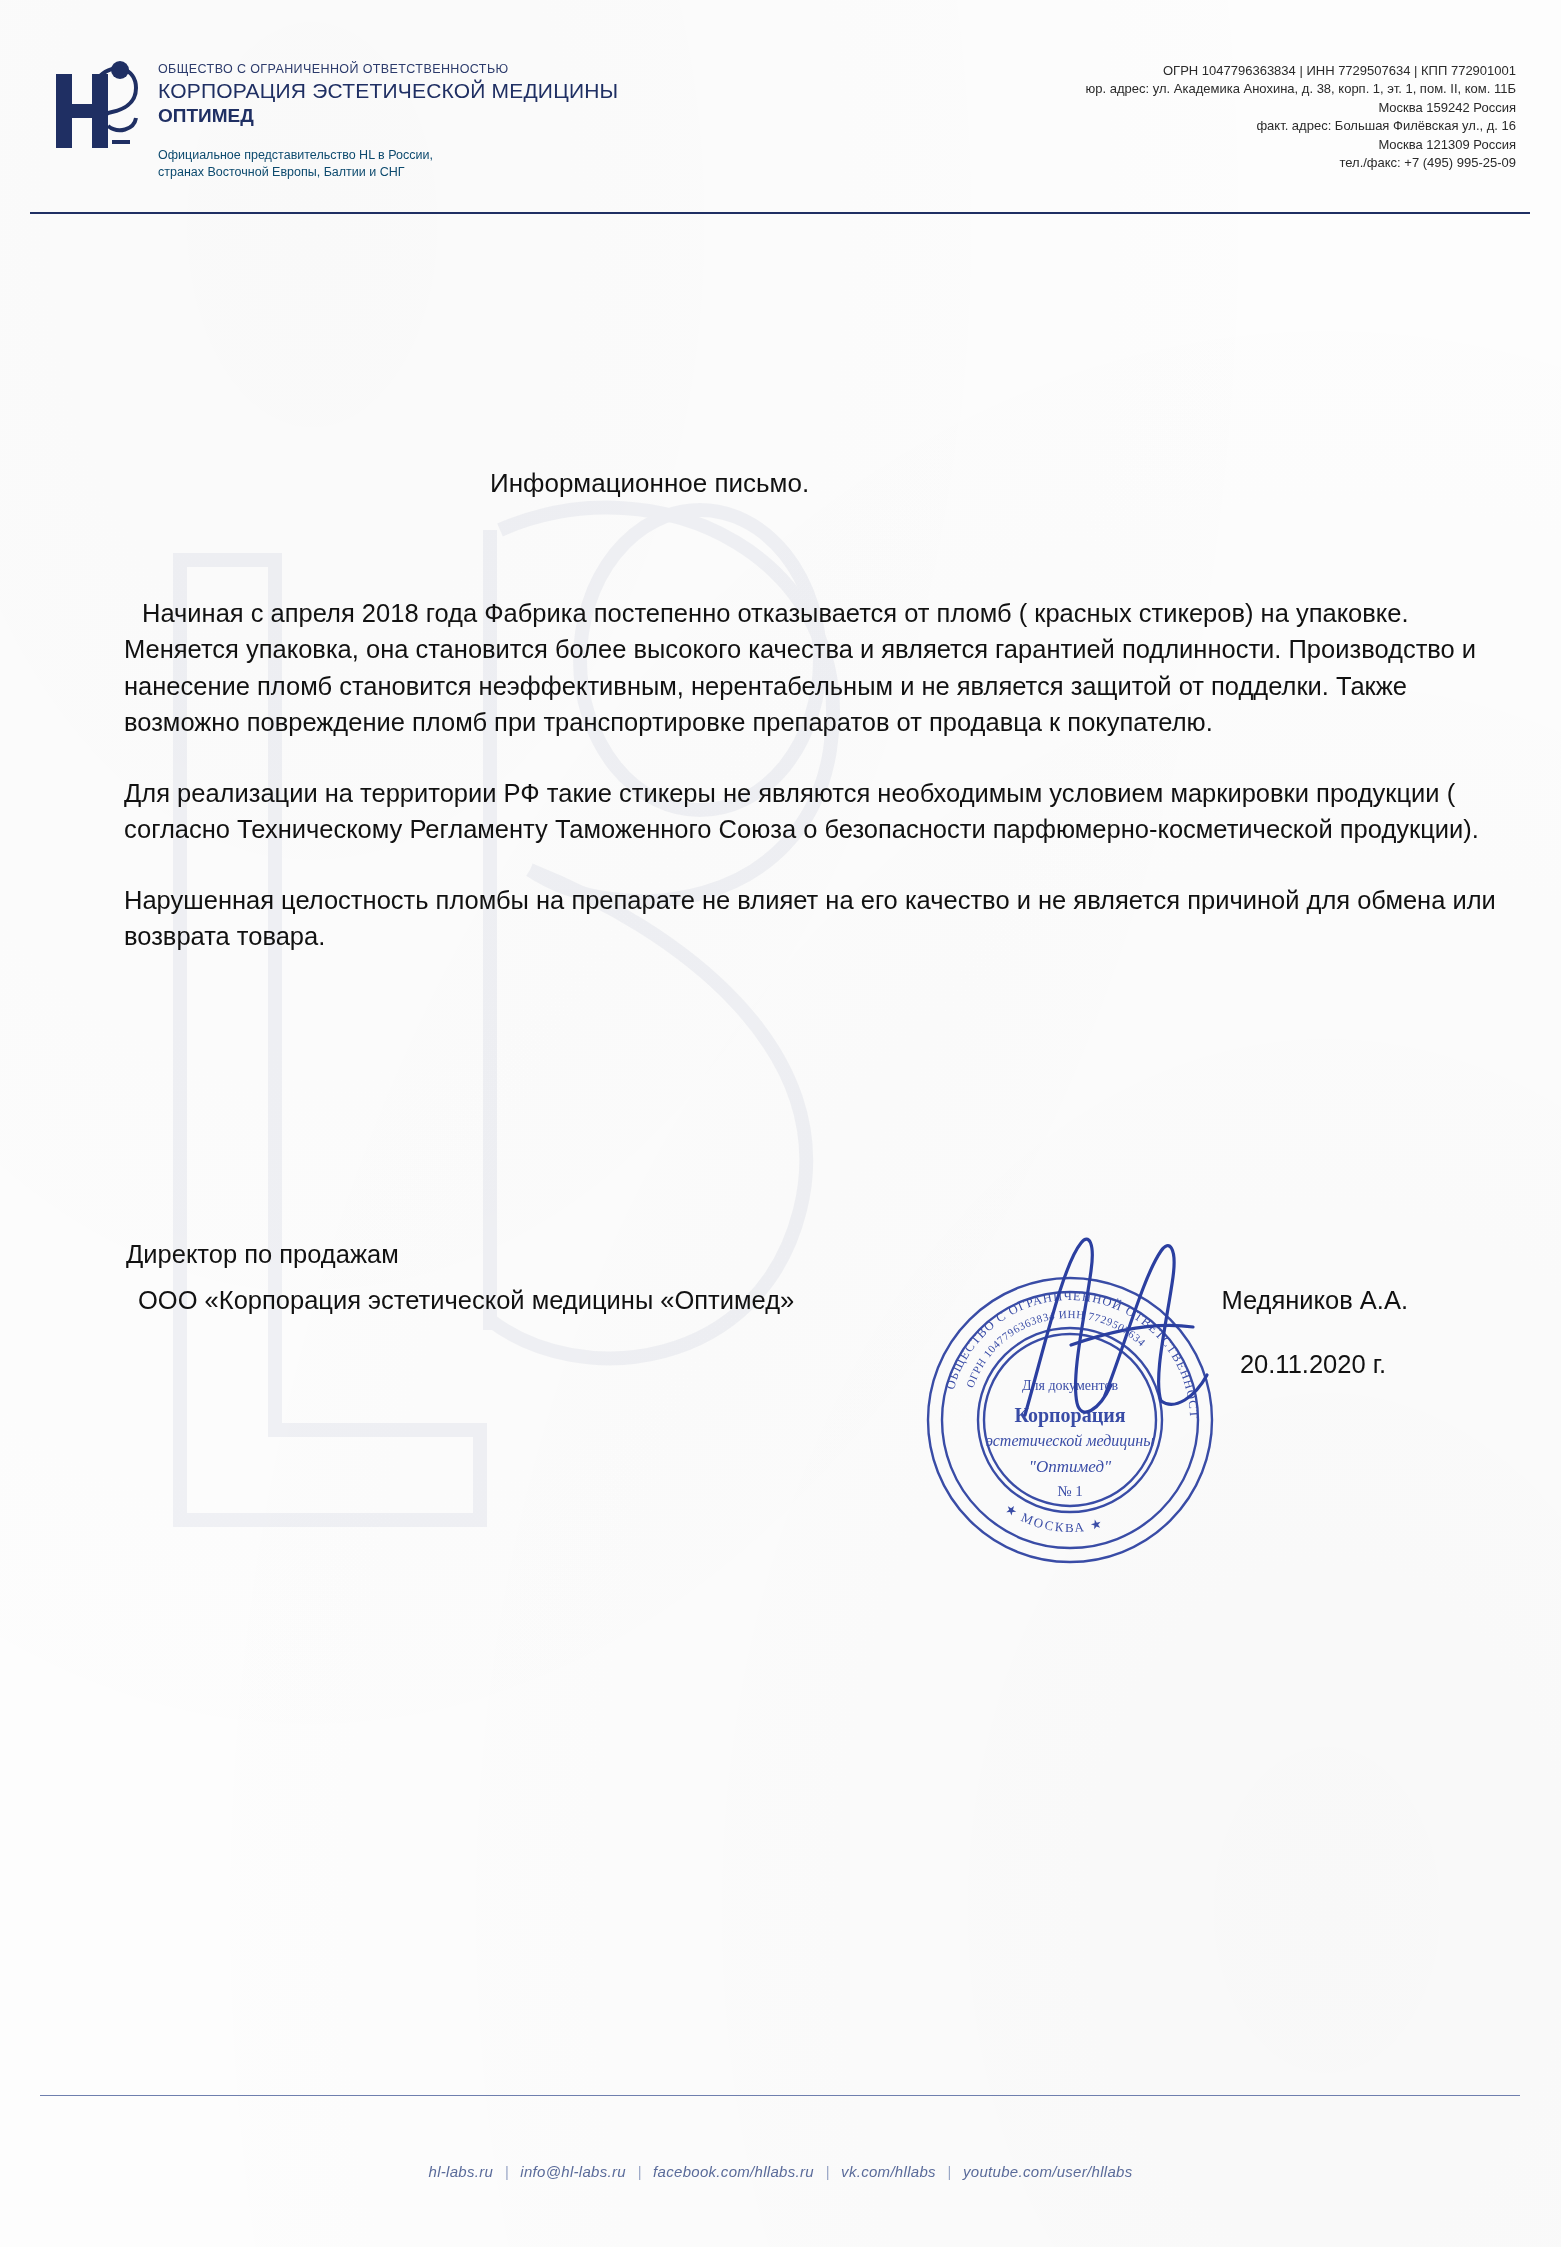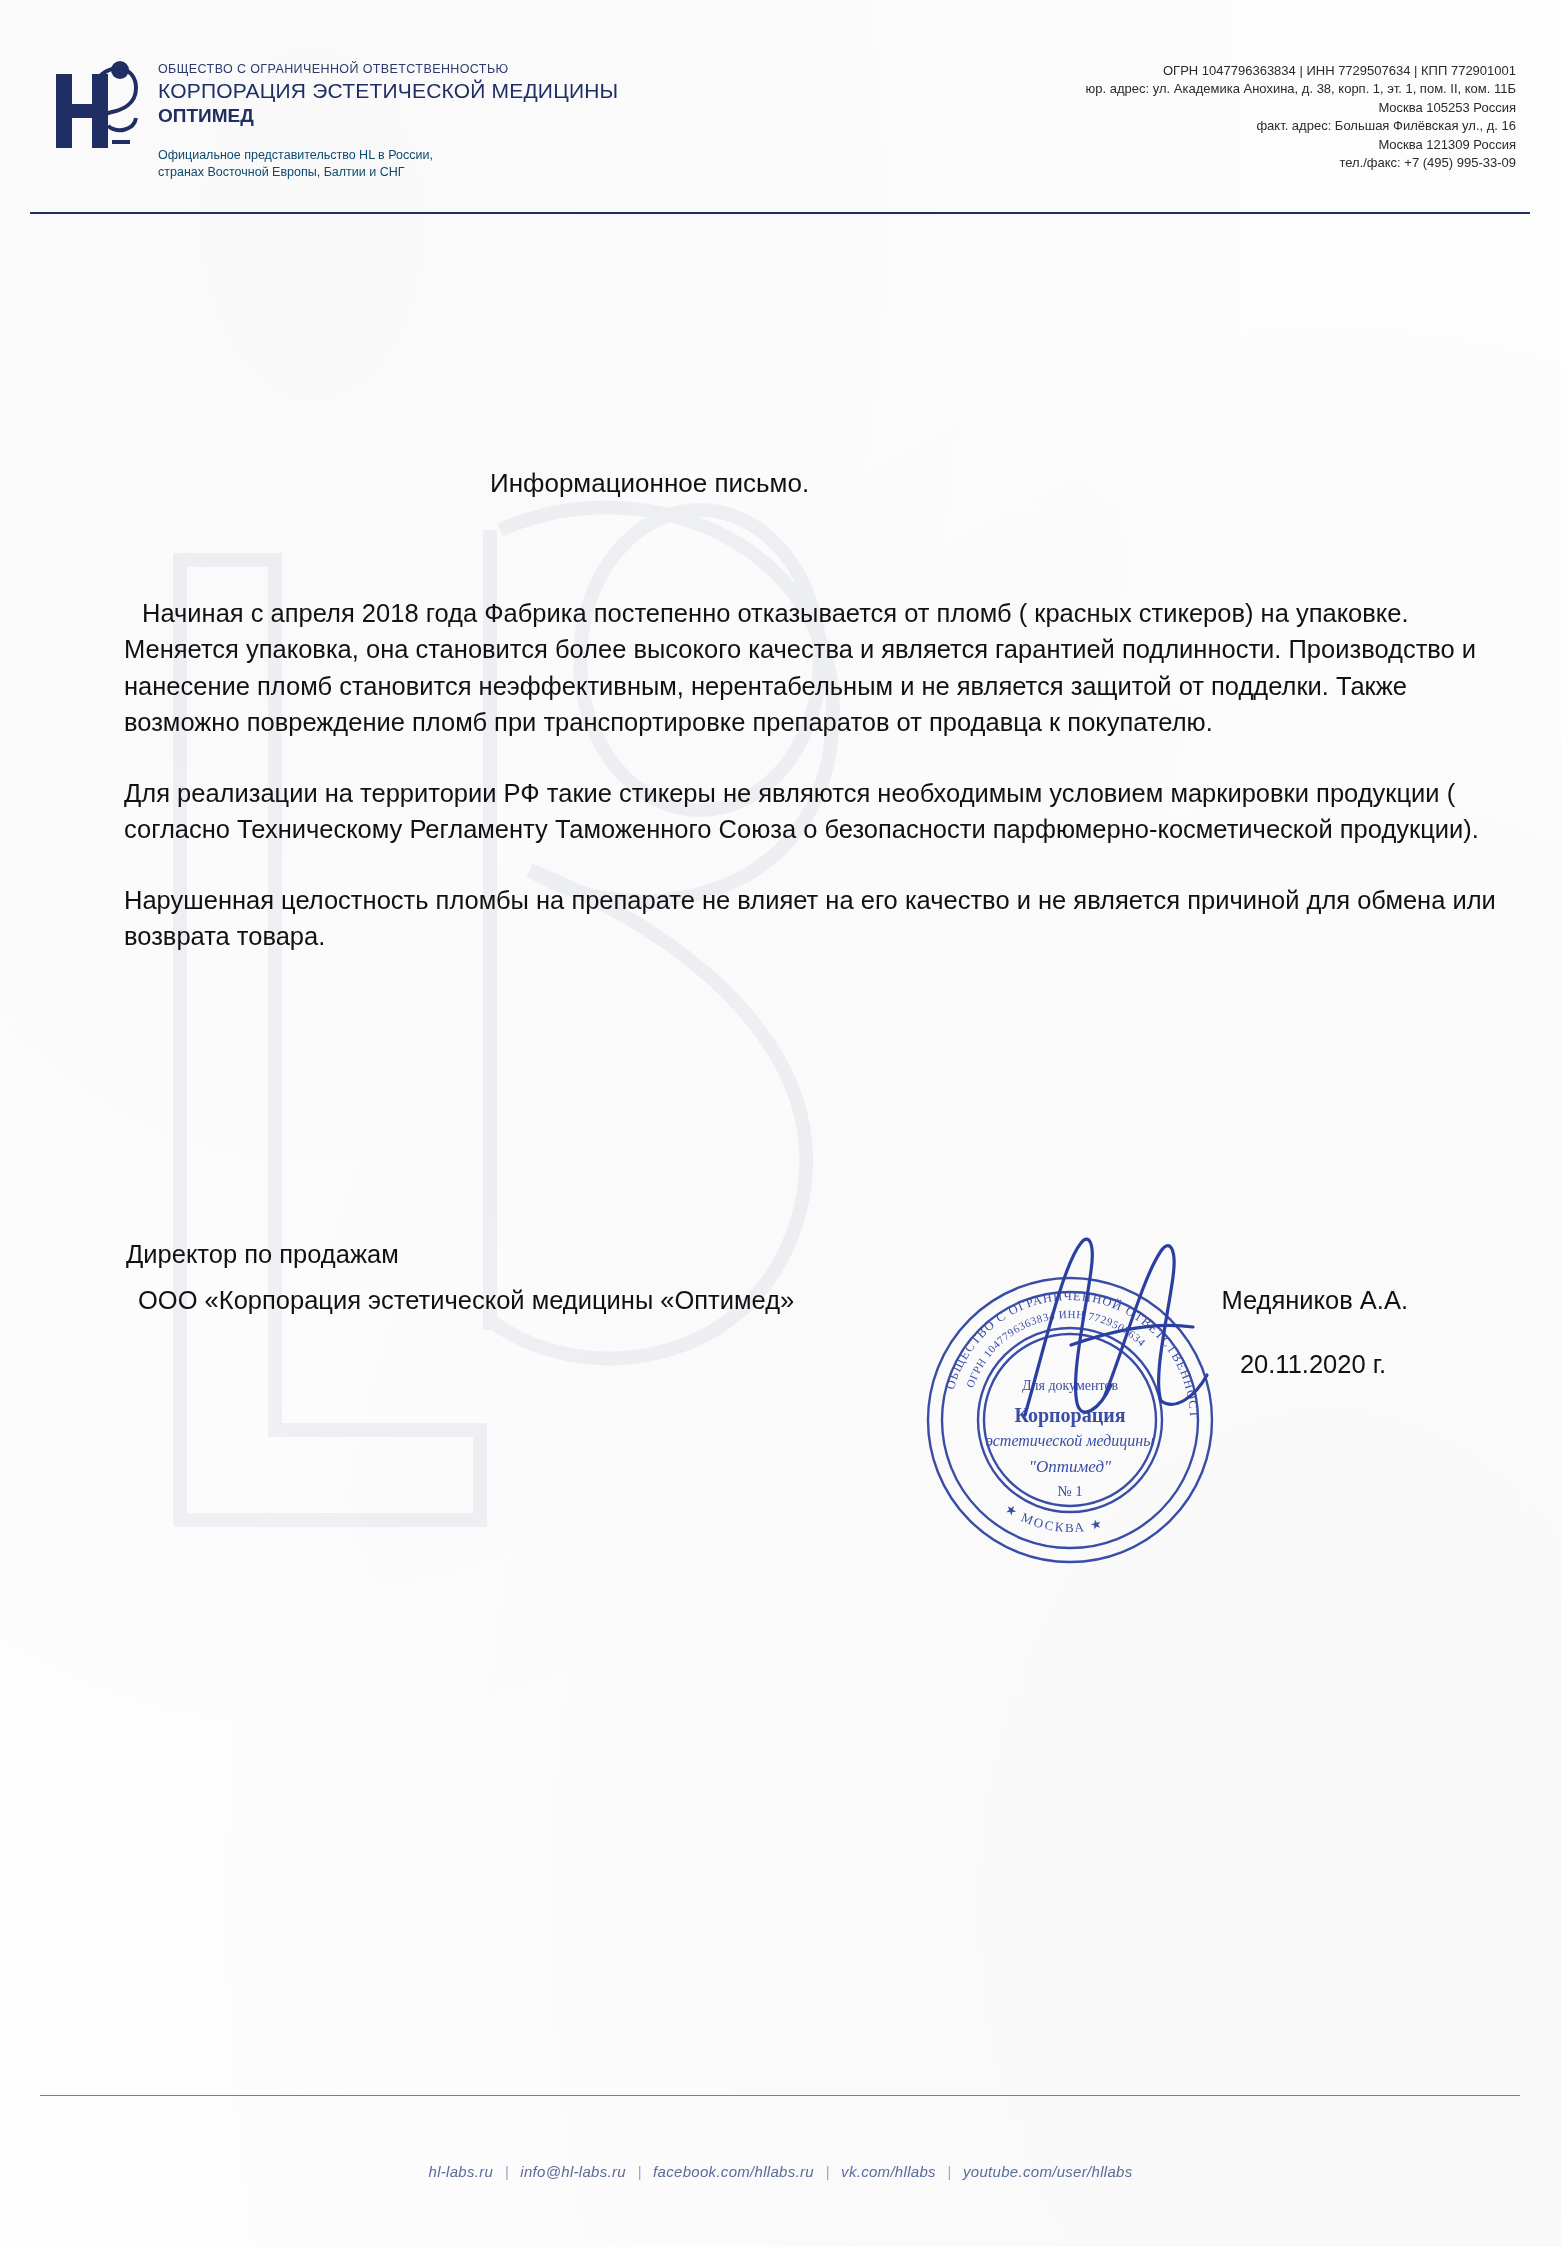--- a/index.html
+++ b/index.html
@@ -249,24 +249,24 @@
       <div class="company-name2">ОПТИМЕД</div>
       <div class="company-sub">
         <div>Официальное представительство HL в России,</div>
         <div>странах Восточной Европы, Балтии и СНГ</div>
       </div>
     </div>
 
     <div class="reg-block">
       <div>ОГРН 1047796363834  |  ИНН 7729507634  |  КПП 772901001</div>
       <div>юр. адрес: ул. Академика Анохина, д. 38, корп. 1, эт. 1, пом. II, ком. 11Б</div>
-      <div>Москва 105253   Россия</div>
+      <div>Москва 159242   Россия</div>
       <div>факт. адрес: Большая Филёвская ул., д. 16</div>
       <div>Москва 121309   Россия</div>
-      <div>тел./факс: +7 (495) 995-33-09</div>
+      <div>тел./факс: +7 (495) 995-25-09</div>
     </div>
   </div>
   <div class="hr-head"></div>
 
   <div class="letter-title">Информационное письмо.</div>
 
   <div class="content">
     <p class="p1">Начиная с апреля 2018 года Фабрика постепенно отказывается от пломб ( красных стикеров) на упаковке. Меняется упаковка, она становится более высокого качества и является гарантией подлинности. Производство и нанесение пломб становится неэффективным, нерентабельным и не является защитой от подделки. Также возможно повреждение пломб при транспортировке препаратов от продавца к покупателю.</p>
     <p>Для реализации на территории РФ такие стикеры не являются необходимым условием маркировки продукции ( согласно Техническому Регламенту Таможенного Союза о безопасности парфюмерно-косметической продукции).</p>
     <p>Нарушенная целостность пломбы на препарате не влияет на его качество и не является причиной для обмена или возврата товара.</p>

